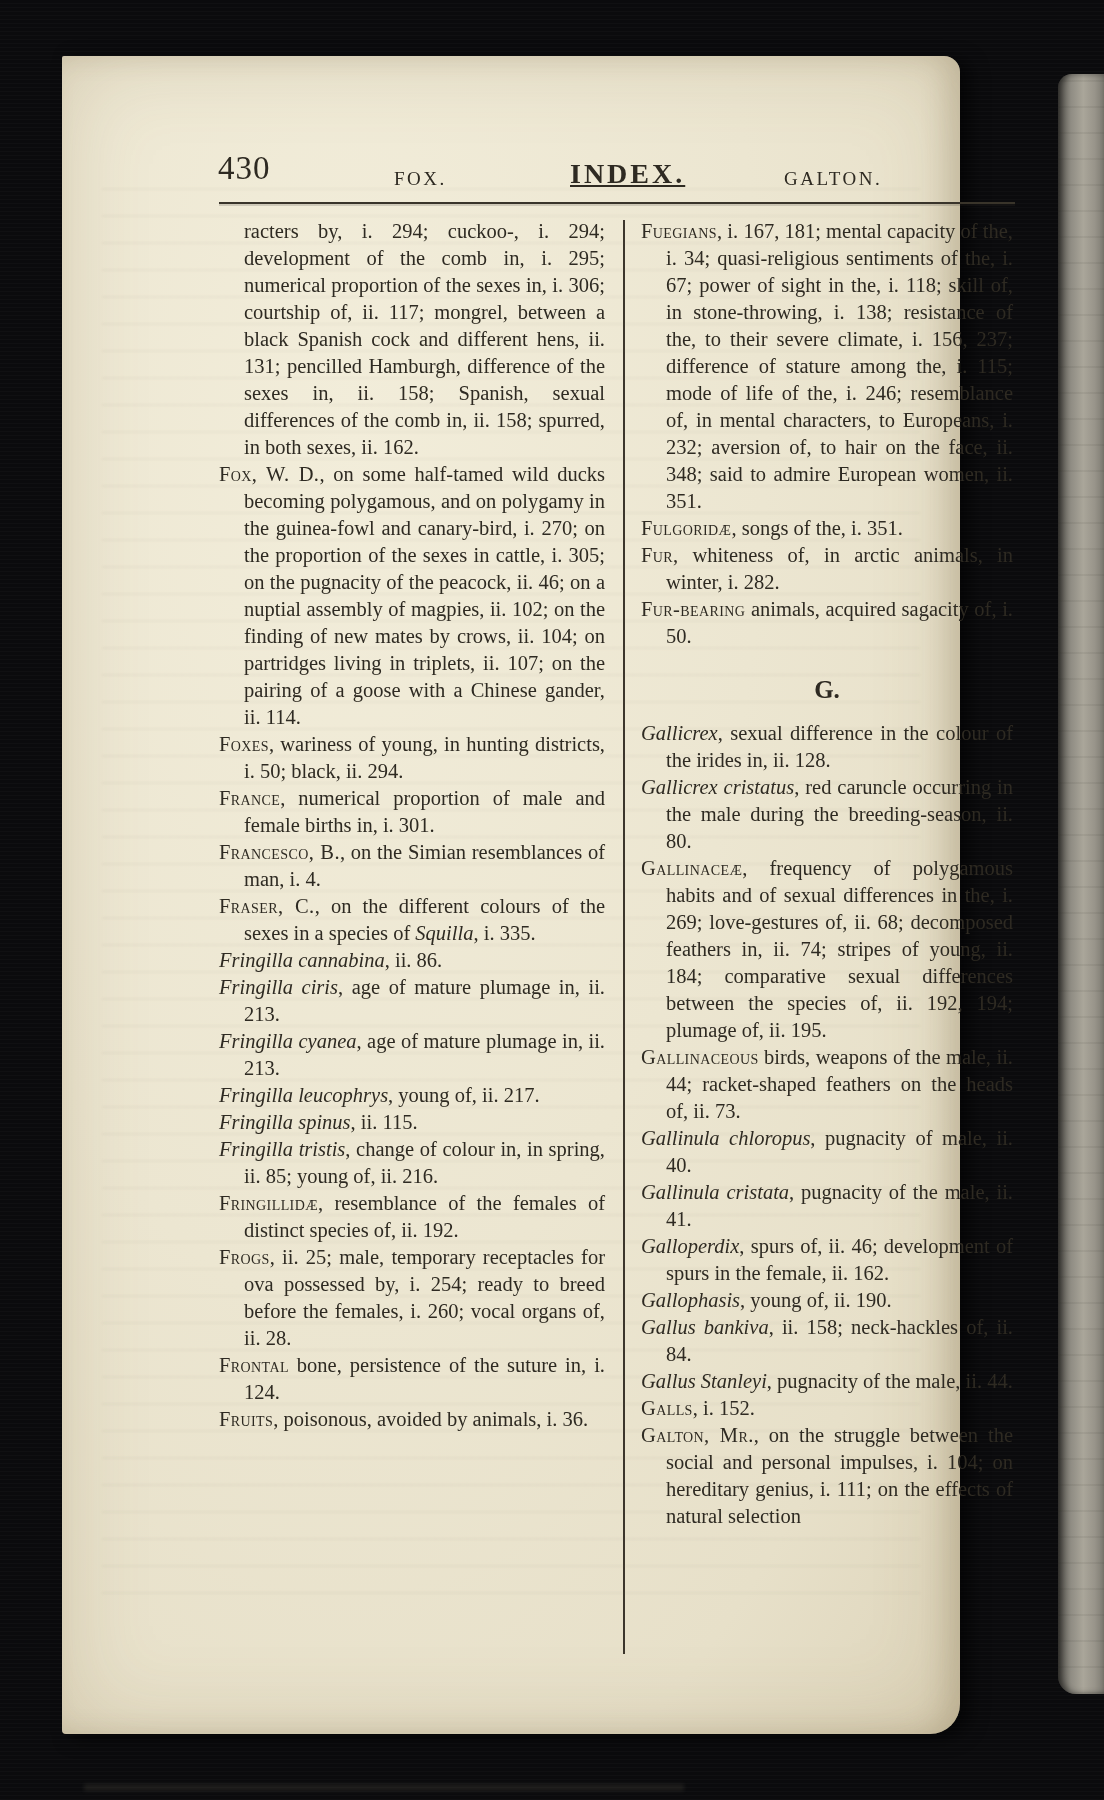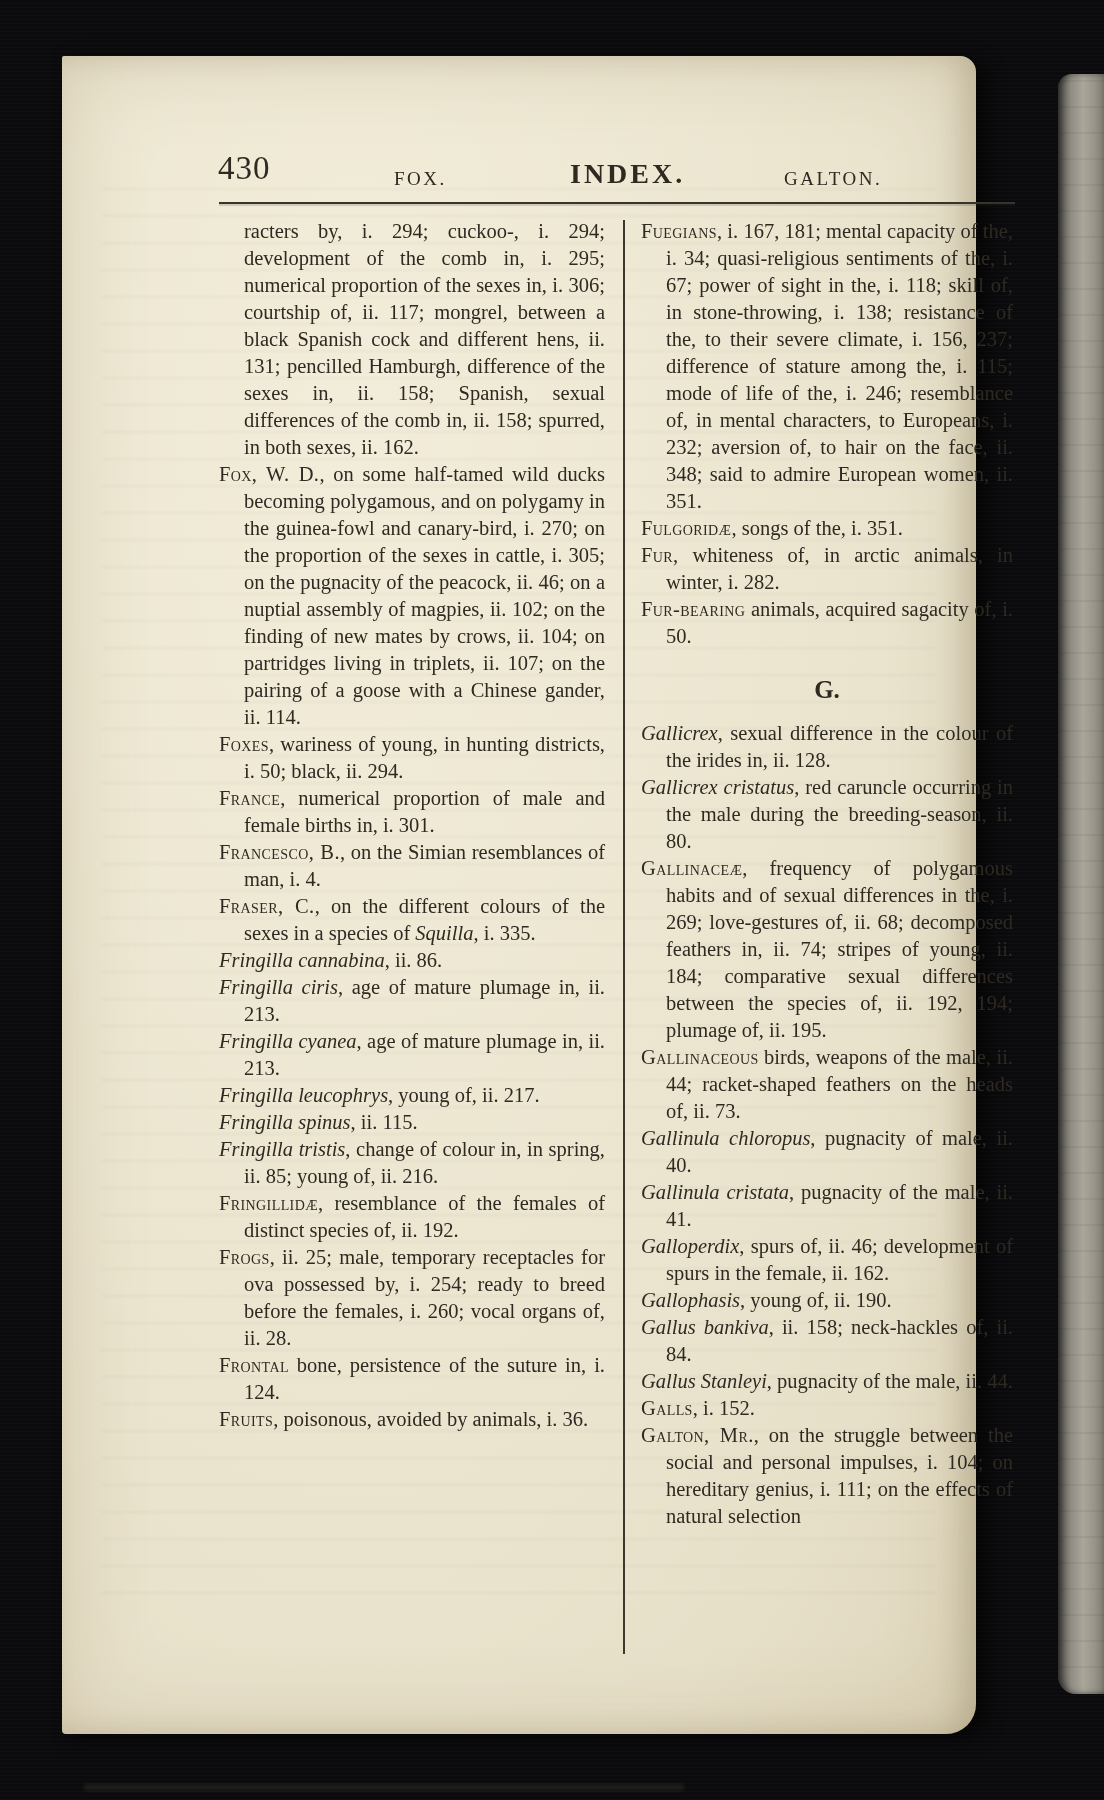--- a/index.html
+++ b/index.html
@@ -25,37 +25,36 @@
     background:repeating-linear-gradient(0deg,rgba(40,38,30,0.14) 0 2px,transparent 2px 26px);
     opacity:.5;
   }
   .paper{
     position:absolute;left:62px;top:56px;width:898px;height:1678px;z-index:2;
     background:radial-gradient(ellipse at 32% 22%, #f2edda 0%, #ece6d1 48%, #e7e0c9 78%, #ddd4ba 100%);
     border-radius:2px 16px 30px 4px;
     box-shadow:inset 0 0 90px rgba(118,96,52,0.20), inset -14px 0 26px rgba(95,80,45,0.18),
                10px 4px 18px rgba(0,0,0,0.6);
     color:#2e2a22;
-    padding-left:16px;
   }
   .paper::after{ 
     content:"";position:absolute;inset:120px 40px 140px 40px;
     background:repeating-linear-gradient(0deg,rgba(125,120,95,0.055) 0 2px,transparent 2px 27px);
     filter:blur(1px);pointer-events:none;
   }
   .bottom-glow{
     position:absolute;left:84px;top:1784px;width:600px;height:7px;z-index:1;
     background:rgba(200,188,155,0.10);filter:blur(2px);
   }
   
   .pnum{position:absolute;left:156px;top:94px;font-size:33px;letter-spacing:1px;}
   .rh{position:absolute;top:112px;font-size:19px;letter-spacing:2.5px;}
   .rh-left{left:332px;}
   .rh-right{left:722px;}
-  .rh-center{position:absolute;left:508px;top:102px;font-size:28px;letter-spacing:3px;font-weight:bold;}
+  .rh-center{position:absolute;left:508px;top:102px;font-size:28px;letter-spacing:3px;font-weight:bold;text-decoration:underline;}
   .rule{
     position:absolute;left:157px;top:146px;width:796px;height:2px;
     background:#39342a;box-shadow:0 2px 0 rgba(57,52,42,0.18);
   }
   
   .cols{position:absolute;left:157px;top:162px;width:796px;display:flex;align-items:flex-start;}
   .col{font-size:20.5px;line-height:27px;text-align:justify;}
   .col-left{width:386px;}
   .col-right{width:372px;}
   .divider{width:2px;height:1434px;background:#3c362c;margin:2px 16px 0 18px;flex:none;}

